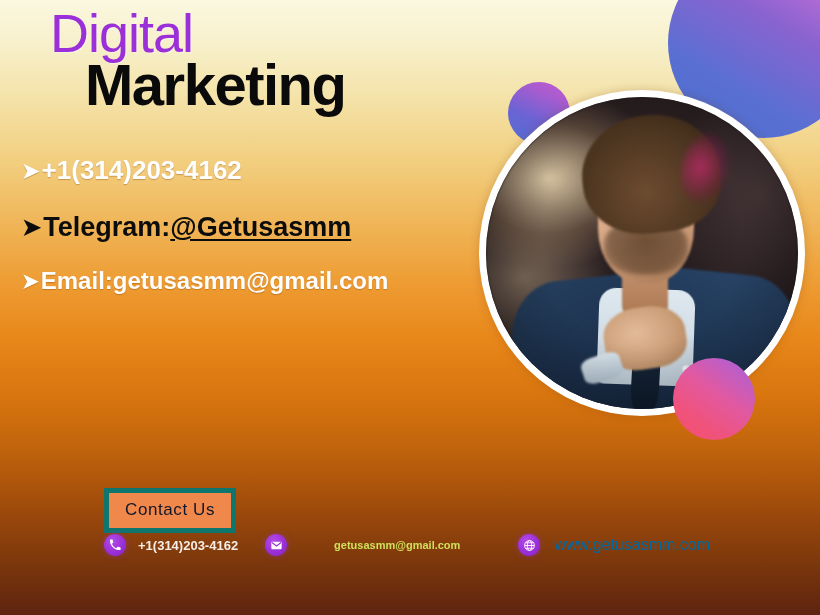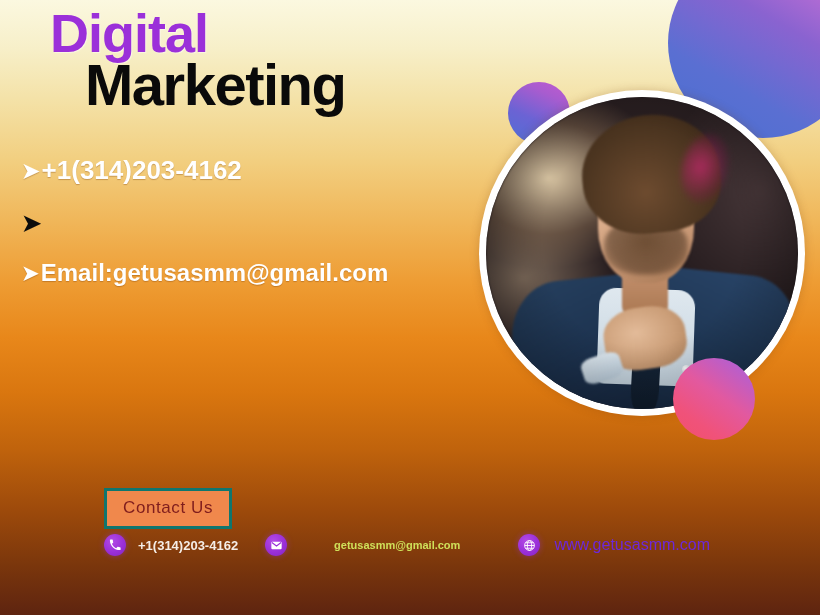--- a/index.html
+++ b/index.html
@@ -163,21 +163,21 @@
     filter:blur(.3px);
   }
   #ph-vig {
     inset:0;
     background:radial-gradient(ellipse at 50% 45%, rgba(0,0,0,0) 45%, rgba(0,0,0,.35) 88%, rgba(0,0,0,.5) 100%);
   }
 
   
   #heading-block { position:absolute; left:50px; top:6px; }
   #title-digital {
-    font-size:54px; font-weight:bold; letter-spacing:-1px;
+    font-size:54px; font-weight:normal; letter-spacing:-1px;
     color:#9b30d9; line-height:1.02;
     text-shadow:1px 1px 1px rgba(255,255,255,.5);
   }
   #title-marketing {
     font-size:58px; font-weight:bold; letter-spacing:-1.5px;
     color:#0a0a0a; line-height:1.02;
     margin-left:35px; margin-top:-6px;
   }
 
   
@@ -192,23 +192,23 @@
   #telegram-handle { text-decoration:underline; text-underline-offset:3px; }
   #line-email { font-size:24px; color:#ffffff;
                 text-shadow:0 1px 1px rgba(120,60,10,.35); }
   #line-email .arrow { color:#ffffff; font-size:20px; }
 
   
   #contact-us-btn {
     position:absolute; left:104px; top:488px;
     padding:7px 16px 8px 16px;
     background:#f0884c;
-    color:#7f1d1d;
+    color:#0f172a;
     font-size:17px; letter-spacing:.6px;
-    border:3px solid #0f766e;
+    border:5px solid #0f766e;
     text-align:center;
   }
   #footer-row {
     position:absolute; left:104px; top:534px;
     display:flex; align-items:center;
   }
   .ficon {
     width:22px; height:22px; border-radius:50%;
     background:radial-gradient(circle at 38% 32%, #b34ae6 0%, #9a2fd8 55%, #8424c4 100%);
     display:flex; align-items:center; justify-content:center;
@@ -218,21 +218,21 @@
   .ficon svg { display:block; }
   #footer-phone-text {
     color:#f5ede6; font-size:13px; font-weight:bold;
     margin-left:12px; margin-right:27px; white-space:nowrap;
   }
   #footer-email-text {
     color:#cfe05a; font-size:11px; font-weight:bold;
     margin-left:47px; margin-right:58px; white-space:nowrap;
   }
   #footer-web-text {
-    color:#6d28d9; font-size:16px;
+    color:#0369a1; font-size:16px;
     margin-left:14px; white-space:nowrap;
   }
 </style>
 </head>
 <body>
 
 <div class="deco" id="deco-large"></div>
 <div class="deco" id="deco-small"></div>
 
 <div id="portrait-wrap">
@@ -266,20 +266,22 @@
 
 <div id="contact-lines">
 
   <div class="cline" id="line-whatsapp">
     <span class="arrow">➤</span>
     <span>+1(314)203-4162</span>
   </div>
 
   <div class="cline" id="line-telegram">
     <span class="arrow">➤</span>
+    <span>Telegram: </span>
+    <span id="telegram-handle">@Getusasmm</span>
   </div>
 
   <div class="cline" id="line-email">
     <span class="arrow">➤</span>
     <span>Email: </span>
     <span>getusasmm@gmail.com</span>
   </div>
 
 </div>
 

